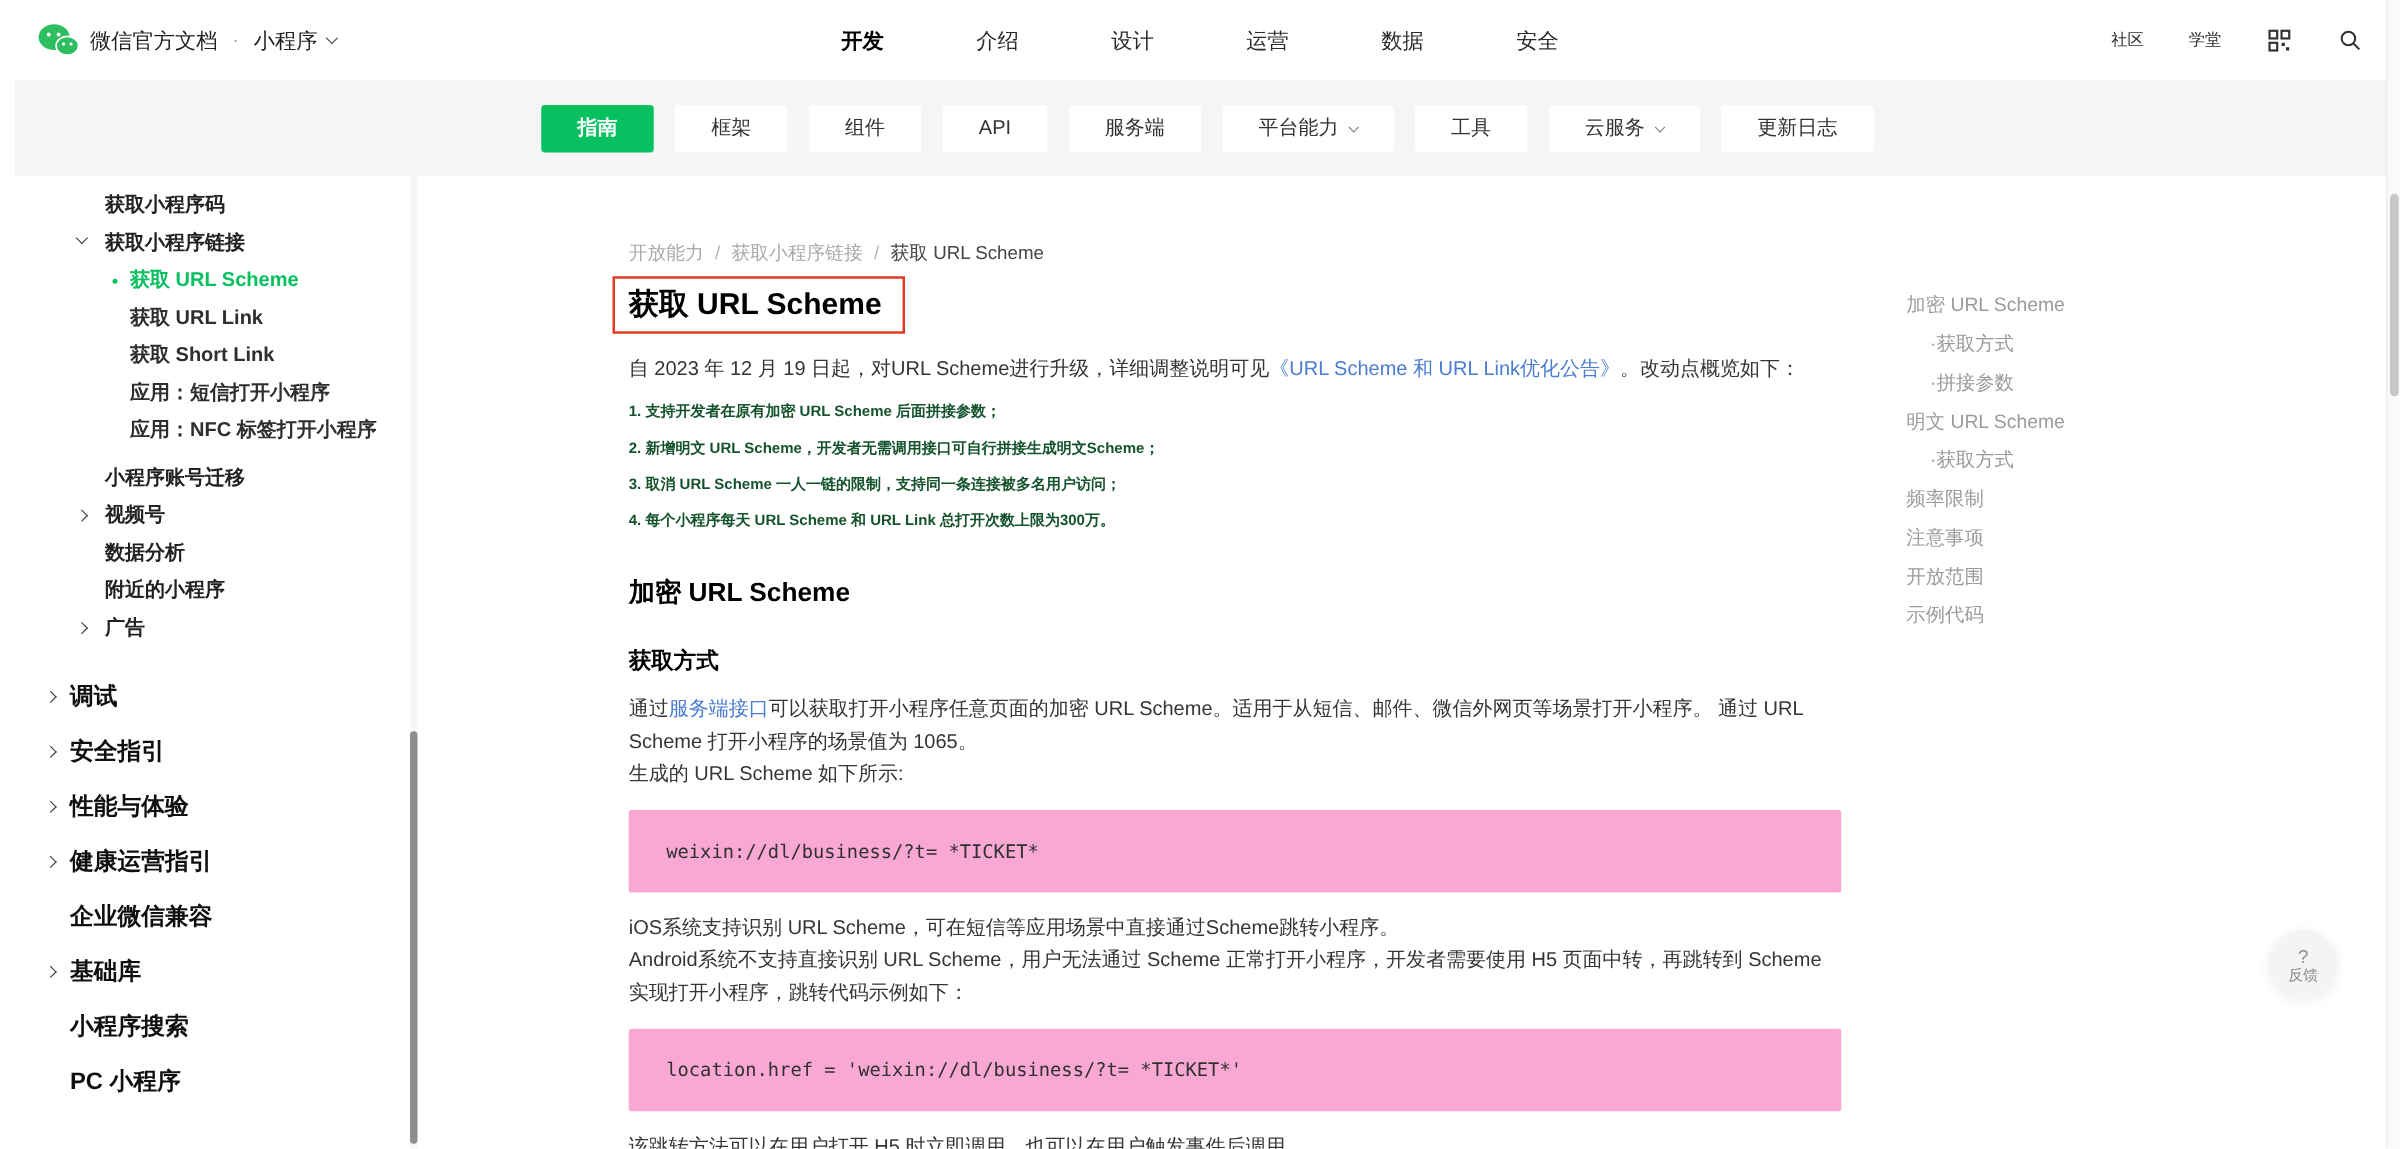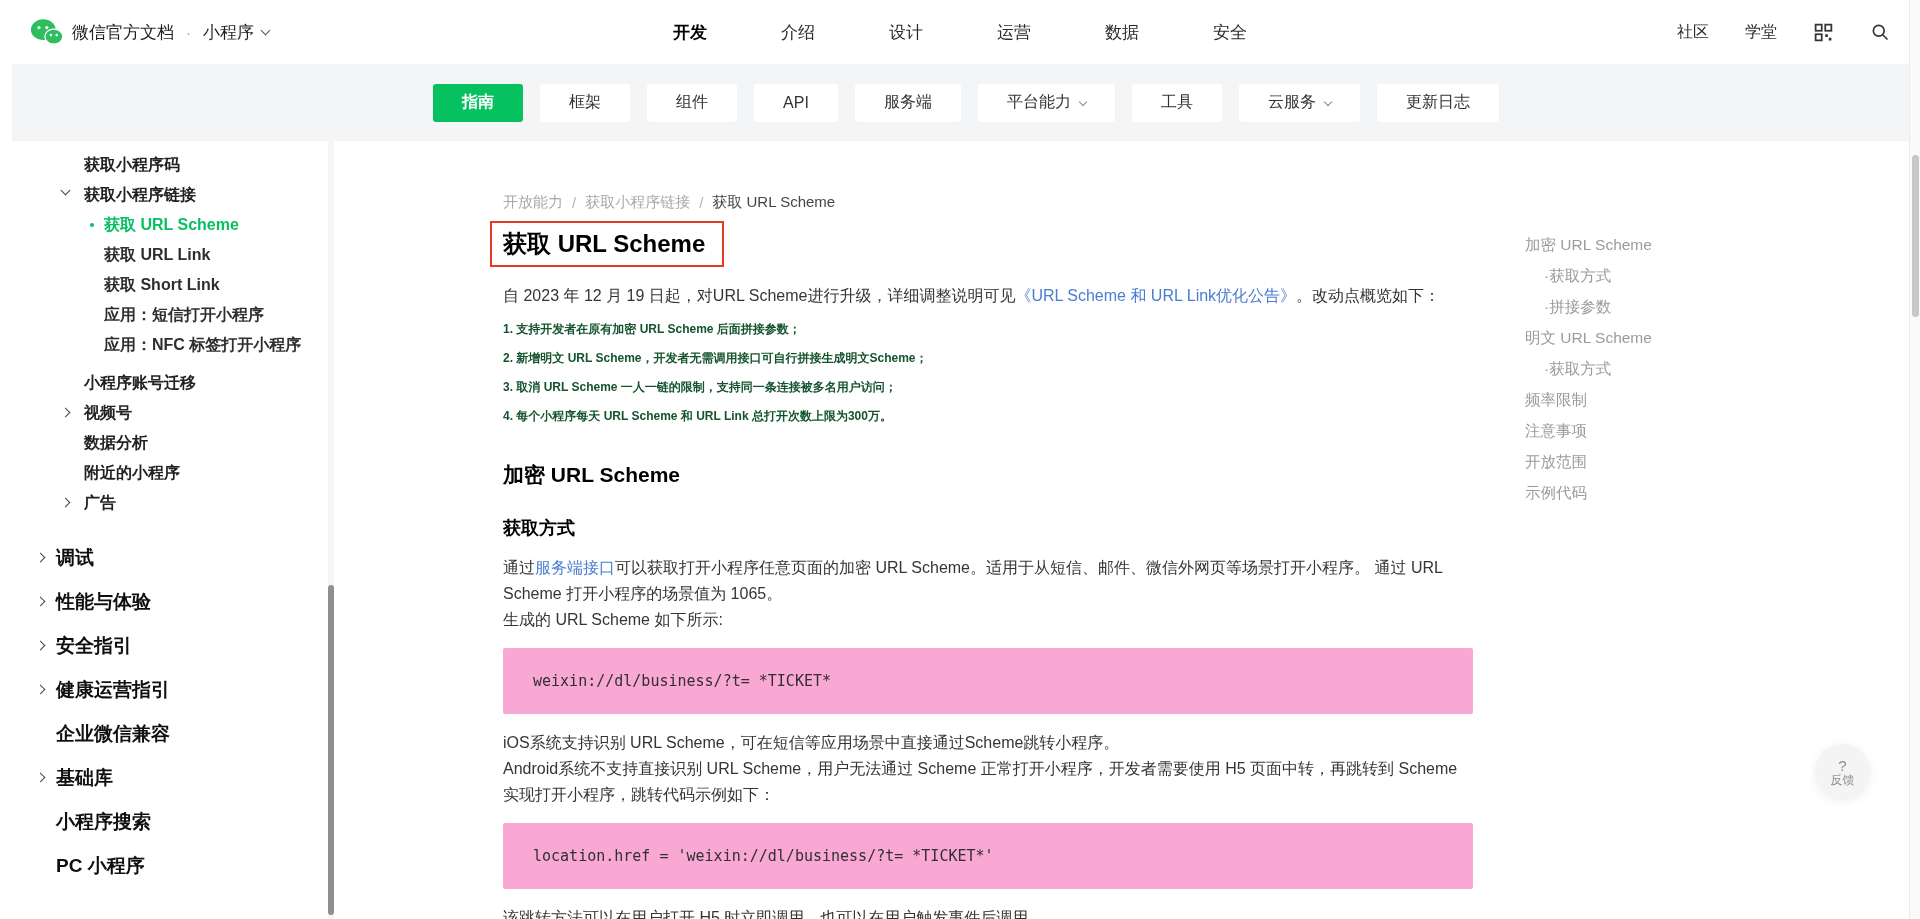--- a/index.html
+++ b/index.html
@@ -13,21 +13,21 @@
   .brand-name { font-size:17px; color:#1f1f1f; }
   .brand-sep { color:#9a9a9a; font-size:15px; margin:0 3px; }
   .product { display:flex; align-items:center; gap:8px; font-size:17px; color:#1f1f1f; cursor:pointer; }
   .chev { display:inline-block; width:7px; height:7px; border-right:1.6px solid #555; border-bottom:1.6px solid #555; }
   .chev.down { transform:rotate(45deg); margin-top:-4px; }
   .chev.right { transform:rotate(-45deg); }
   .top-nav { position:absolute; left:50%; transform:translateX(-50%); display:flex; gap:74px; }
   .top-nav a { font-size:17px; color:#2b2b2b; text-decoration:none; cursor:pointer; }
   .top-nav a.active { font-weight:700; color:#000; }
   .top-right { margin-left:auto; display:flex; align-items:center; gap:36px; }
-  .top-right a { font-size:16px; color:#2b2b2b; text-decoration:none; cursor:pointer; }
+  .top-right a { font-size:13px; color:#2b2b2b; text-decoration:none; cursor:pointer; }
   .icon-btn { display:flex; align-items:center; cursor:pointer; }
 
   
   .subnav { height:77px; background:#f4f5f7; display:flex; align-items:center; justify-content:center; gap:17px;margin-left:12px; }
   .tab { height:38px; padding:0 29px; background:#fff; border:none; border-radius:3px; font-size:16px; color:#333;
     display:flex; align-items:center; gap:9px; cursor:pointer; font-family:inherit; }
   .tab.active { background:#07c160; color:#fff; font-weight:700; }
   .tab .chev { width:6px; height:6px; border-color:#8a8a8a; margin-top:-2px; }
 
   
@@ -178,22 +178,22 @@
       <div class="s-item sub"><span>获取 URL Link</span></div>
       <div class="s-item sub"><span>获取 Short Link</span></div>
       <div class="s-item sub"><span>应用：短信打开小程序</span></div>
       <div class="s-item sub"><span>应用：NFC 标签打开小程序</span></div>
       <div class="s-item gap-sm"><span>小程序账号迁移</span></div>
       <div class="s-item"><i class="chev right"></i><span>视频号</span></div>
       <div class="s-item"><span>数据分析</span></div>
       <div class="s-item"><span>附近的小程序</span></div>
       <div class="s-item"><i class="chev right"></i><span>广告</span></div>
       <div class="s-sec gap-md"><i class="chev right"></i><span>调试</span></div>
+      <div class="s-sec"><i class="chev right"></i><span>安全指引</span></div>
       <div class="s-sec"><i class="chev right"></i><span>性能与体验</span></div>
-      <div class="s-sec"><i class="chev right"></i><span>安全指引</span></div>
       <div class="s-sec"><i class="chev right"></i><span>健康运营指引</span></div>
       <div class="s-sec"><span>企业微信兼容</span></div>
       <div class="s-sec"><i class="chev right"></i><span>基础库</span></div>
       <div class="s-sec"><span>小程序搜索</span></div>
       <div class="s-sec"><span>PC 小程序</span></div>
 
       <div class="side-scroll">
         <div class="thumb"></div>
       </div>
     </aside>

